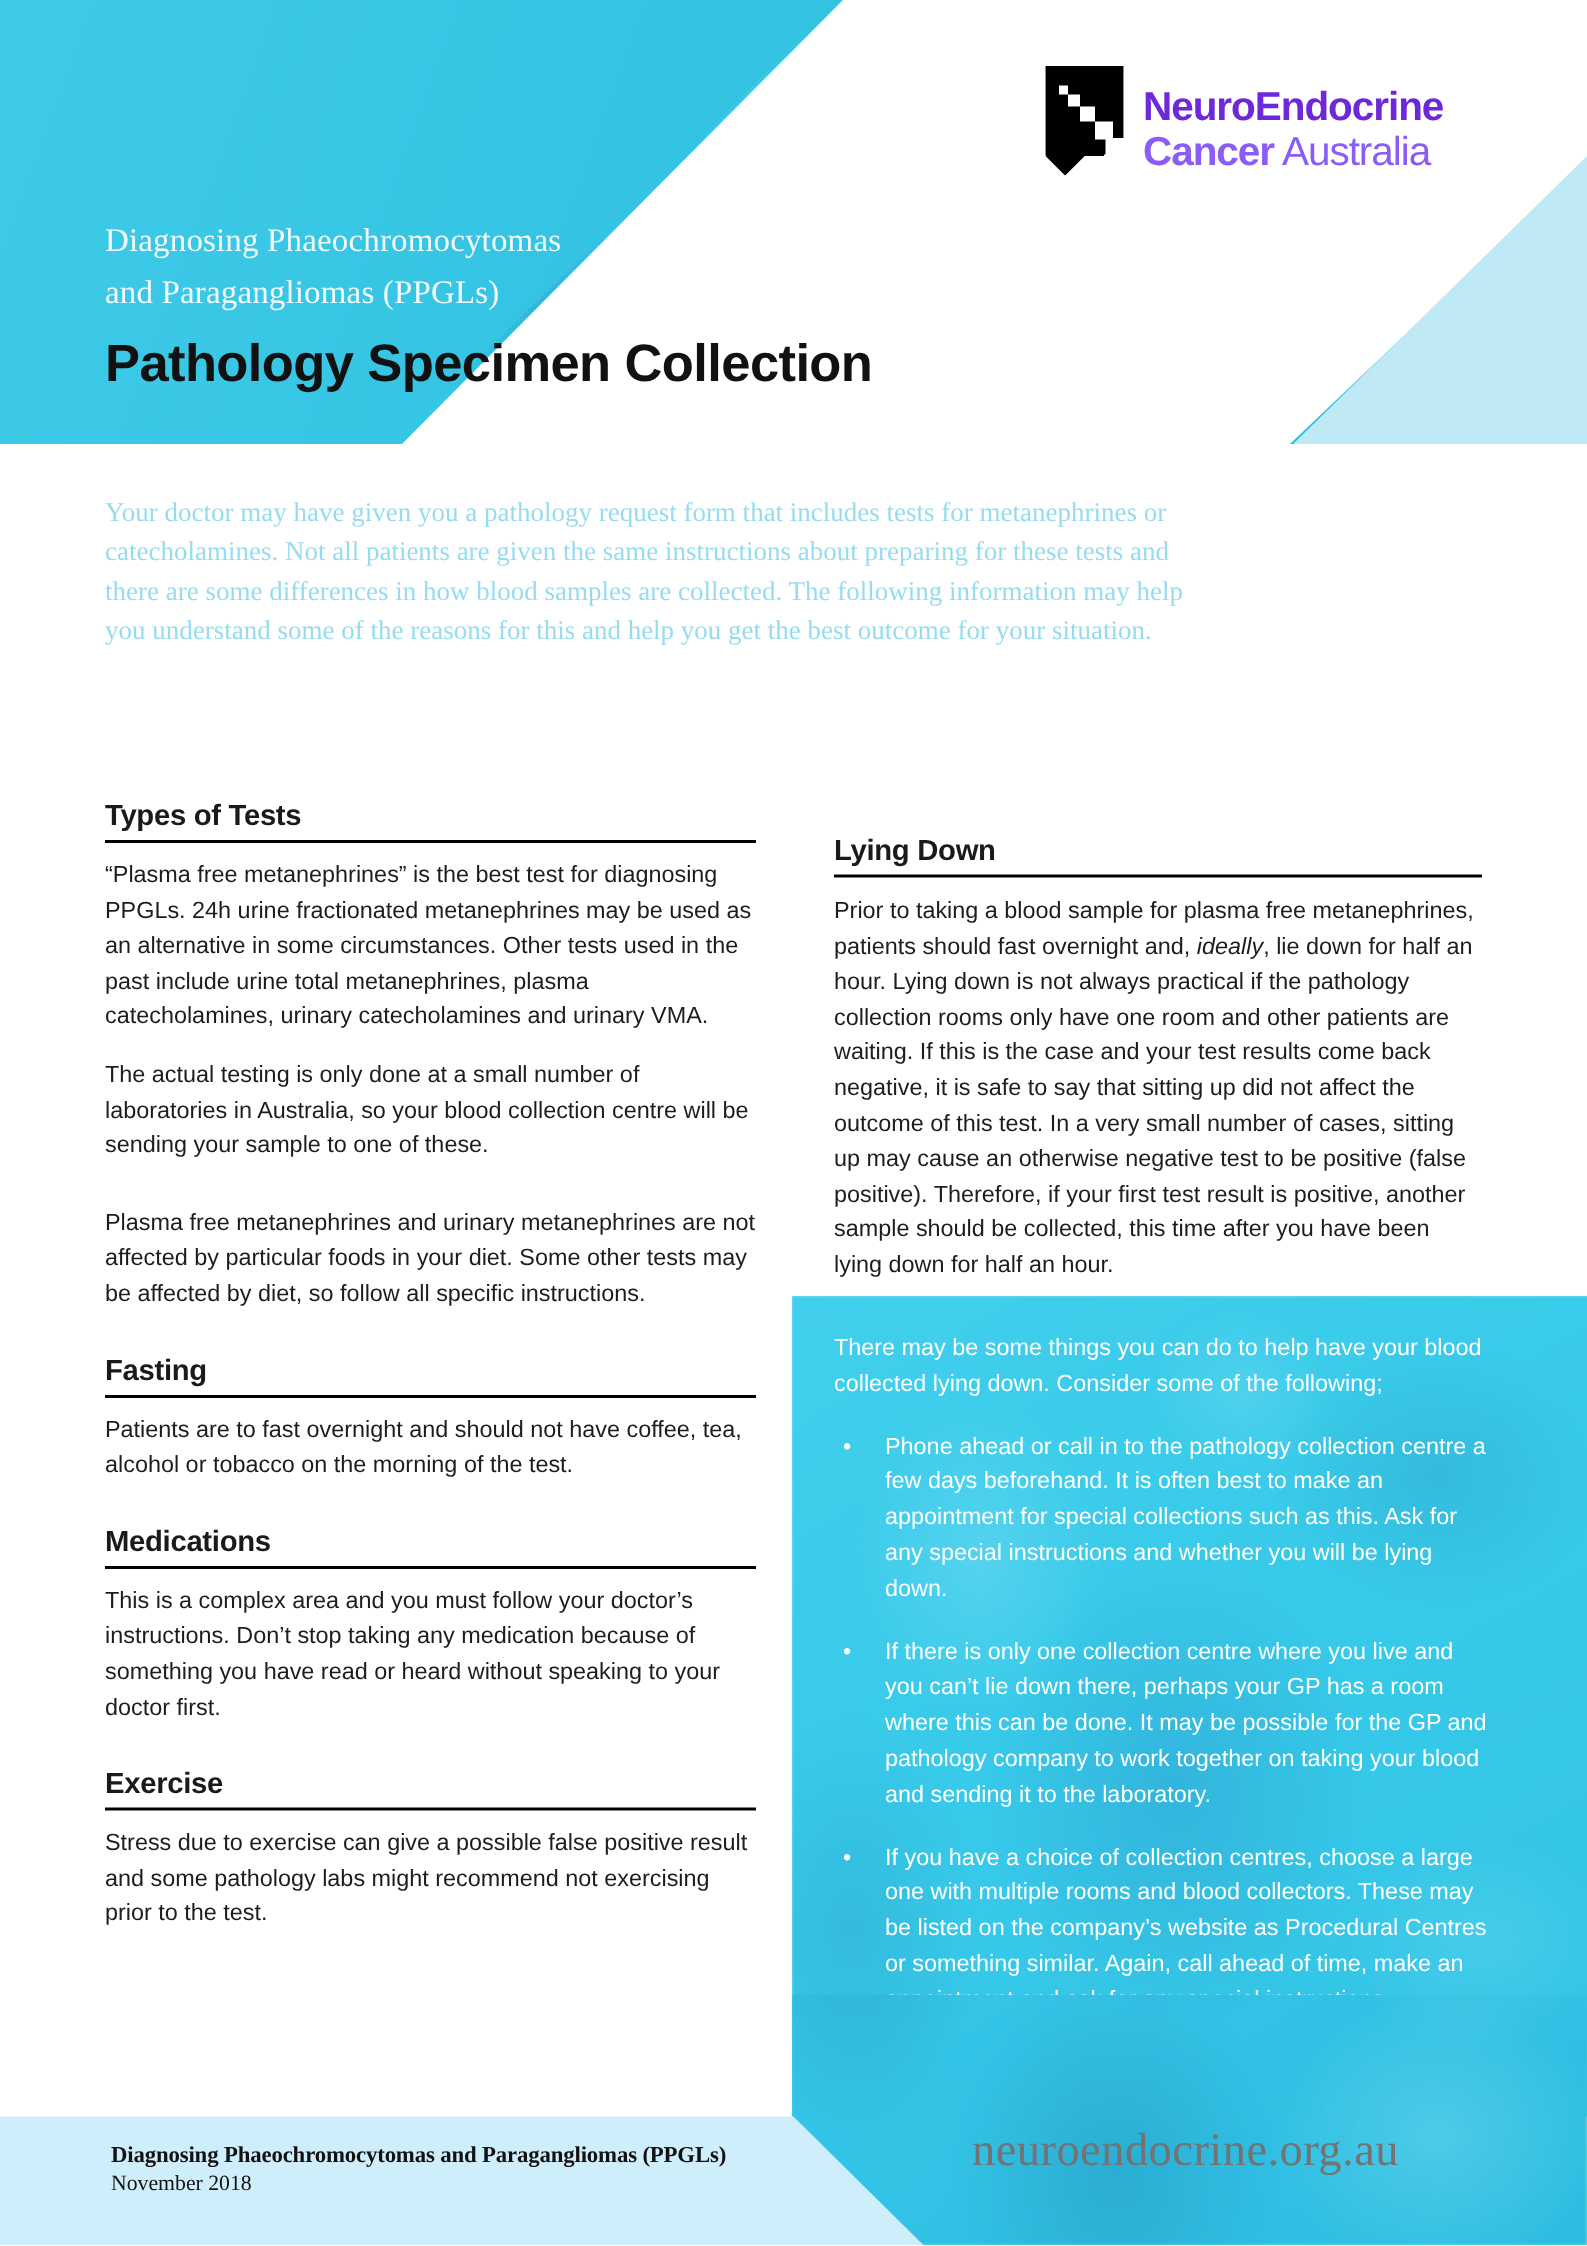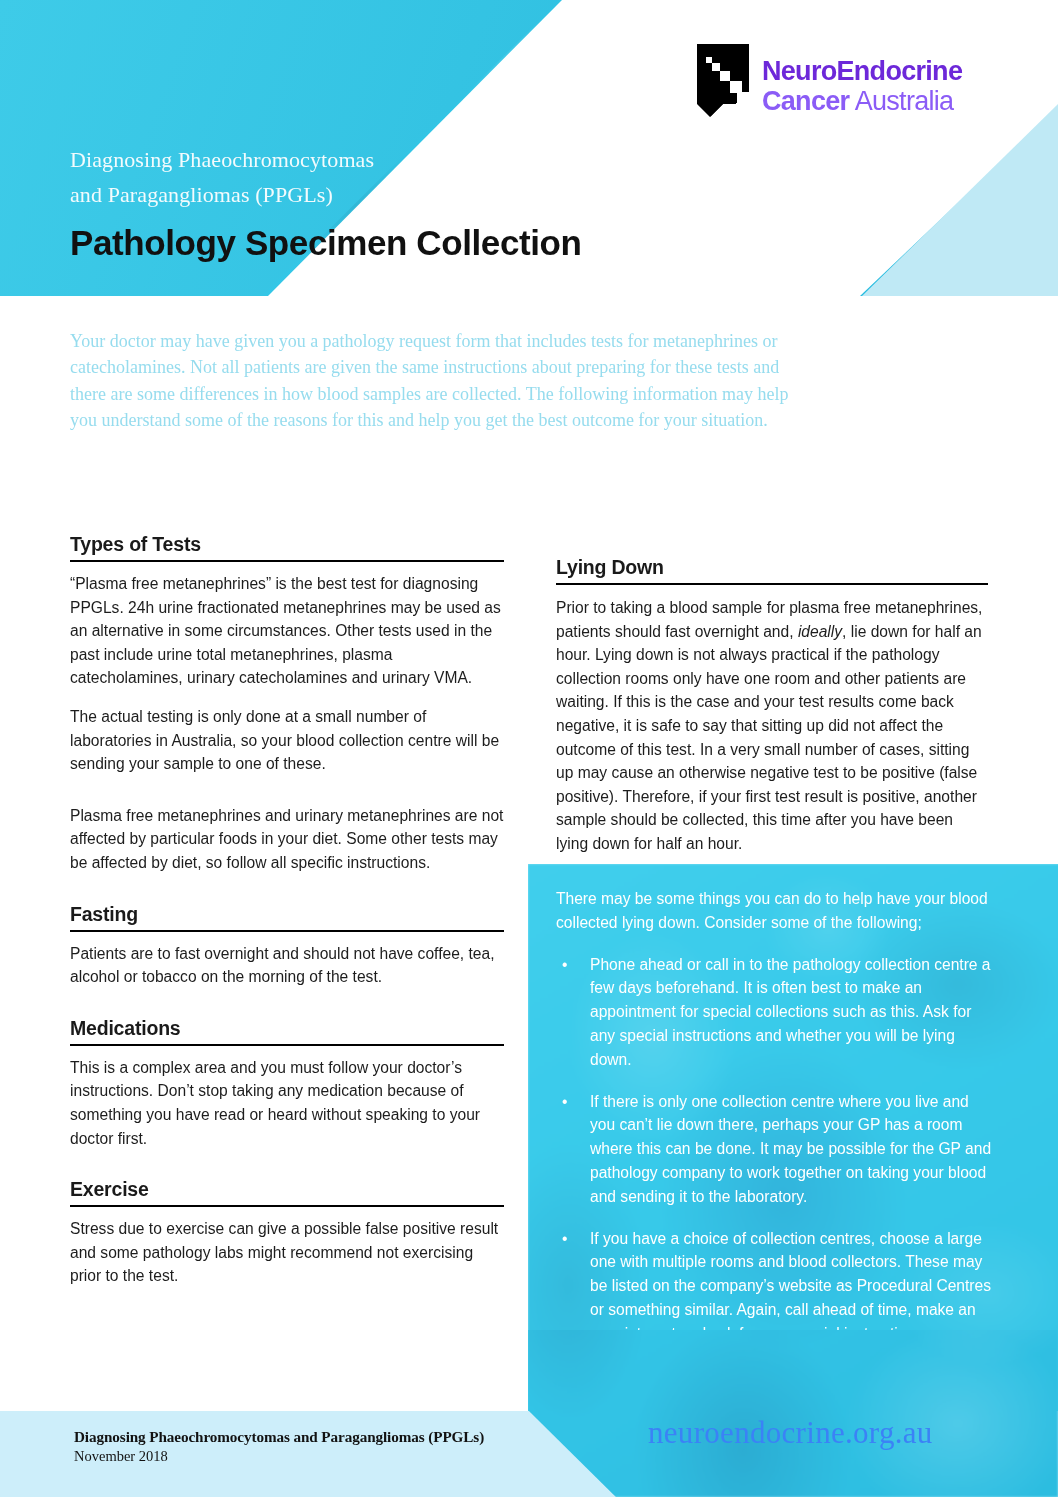--- a/index.html
+++ b/index.html
@@ -231,21 +231,21 @@
   .footer-tint {
     position: absolute; left: 528px; top: 0;
     width: 530px; height: 167px;
     background: rgba(62,206,238,0.40);
   }
   .footer-url {
     position: absolute;
     left: 648px; top: 1415px;
     font-family: "Liberation Serif", serif;
     font-size: 31px;
-    color: #3b82f6;
+    color: #737373;
     letter-spacing: 0.3px;
   }
   .footer-left {
     position: absolute;
     left: 50px; top: 1428px;
     font-family: "Liberation Serif", serif;
     color: #121212;
     margin-left: 24px;
   }
   .footer-doc {

